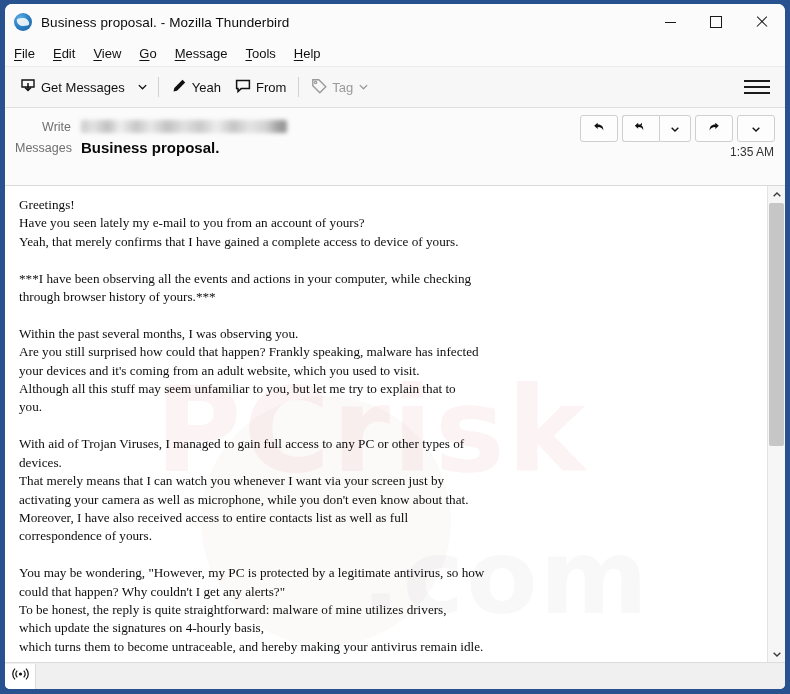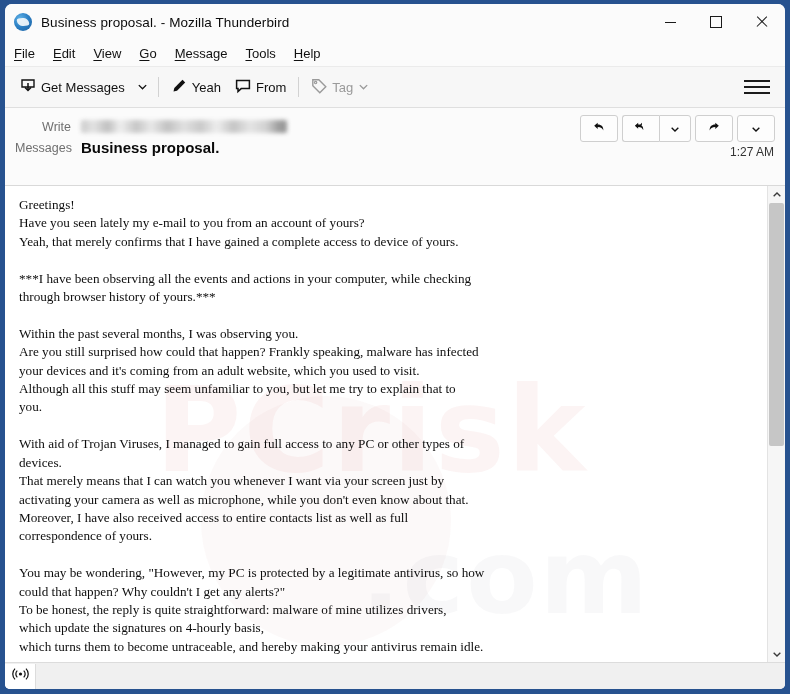--- a/index.html
+++ b/index.html
@@ -470,21 +470,21 @@
           </span>
         </div>
         <div class="act-btn">
           <span>
             <svg width="10" height="10" viewBox="0 0 12 12">
               <path d="M2 4.5l4 4 4-4" fill="none" stroke="#111" stroke-width="1.6"></path>
             </svg>
           </span>
         </div>
       </div>
-      <div class="hdr-time">1:27 AM</div>
+      <div class="hdr-time">1:35 AM</div>
     </div>
 
     <div class="body-area">
       <div class="watermark">
         <div class="wm-circle"></div>
         <div class="wm-text wm1">PCrisk</div>
         <div class="wm-text wm2">.com</div>
       </div>
       <div class="msg-text">Greetings!
 Have you seen lately my e-mail to you from an account of yours?

